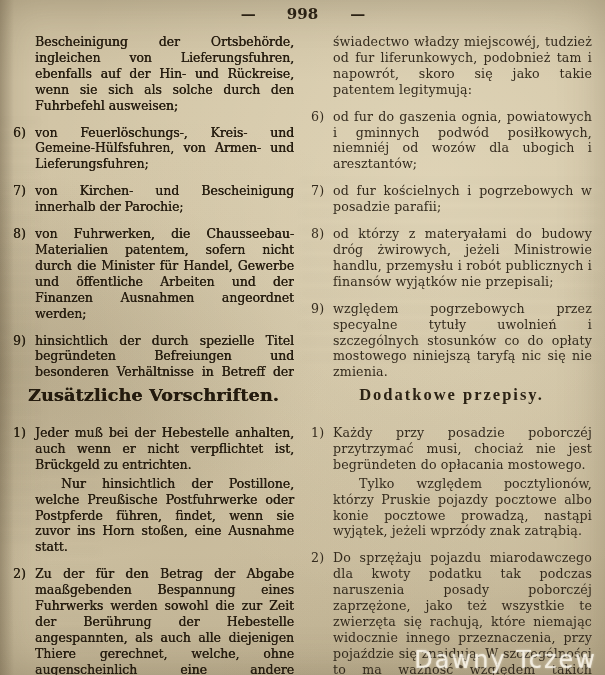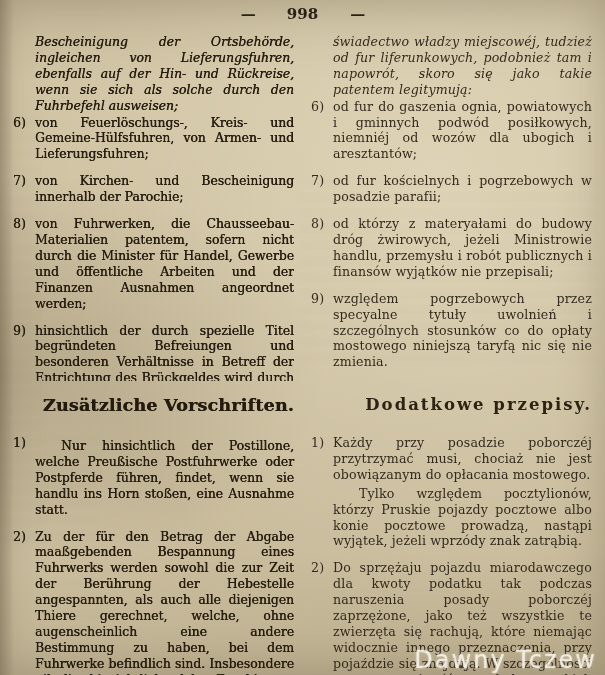--- a/index.html
+++ b/index.html
@@ -57,42 +57,43 @@
     text-shadow:0.35px 0 0 currentColor; 
   }
   .column.polish{
     font-size:12.6px;line-height:15.9px;
     letter-spacing:0.15px;
     color:#332a1d;
   }
 
   .col-top{height:347px;overflow:hidden;}
 
-  .intro{margin:0 0 1px 22px;text-align:justify;font-style:italic;}
+  .intro{margin:0 0 11px 22px;text-align:justify;}
 
   .item{display:flex;margin-bottom:11px;}
   .item .num{flex:0 0 22px;}
   .item .body{flex:1;text-align:justify;min-width:0;}
   .body p{margin:0;}
   .body p.sub{text-indent:26px;margin-top:3px;}
 
   .heading{
-    text-align:right;
-    margin:13px 0 19px 0;
+    text-align:center;
+    margin:3px 0 19px 0;
     line-height:22px;
   }
   .heading.fraktur{
     font-size:17.5px;font-weight:bold;
     letter-spacing:0.2px;
     color:#241b0e;
   }
   .heading.antiqua{
     font-size:16.5px;font-weight:bold;
     letter-spacing:2px;
     color:#2c2315;
+    font-family:Liberation Serif, serif;
   }
 
   .watermark{
     position:absolute;
     right:8px;bottom:1px;
     font-family:"DejaVu Sans","Liberation Sans",sans-serif;
     font-size:24px;
     letter-spacing:2px;
     color:rgba(250,246,234,0.62);
     text-shadow:0 0 3px rgba(255,253,245,0.4), 0 0 1px rgba(255,253,245,0.6);
@@ -145,21 +146,22 @@
           <span class="num">9)</span>
           <span class="body">hinsichtlich der durch spezielle Titel begründeten Befreiungen und besonderen Verhältnisse in Betreff der Entrichtung des Brückgeldes wird durch den gegenwärtigen Tarif nichts geändert.</span>
         </div>
       </div>
 
       <h2 class="heading fraktur">Zusätzliche Vorschriften.</h2>
 
       <div class="item">
         <span class="num">1)</span>
         <div class="body">
-          <p class="sub">Nur hinsichtlich der Postillone, welche Preußische Postfuhrwerke oder Postpferde führen, findet, wenn sie handlu ins Horn stoßen, eine Ausnahme statt.</p>
+          <p>Jeder muß bei der Hebestelle anhalten, auch wenn er nicht verpflichtet ist, Brückgeld zu entrichten.</p>
+          <p class="sub">Nur hinsichtlich der Postillone, welche Preußische Postfuhrwerke oder Postpferde führen, findet, wenn sie zuvor ins Horn stoßen, eine Ausnahme statt.</p>
         </div>
       </div>
       <div class="item">
         <span class="num">2)</span>
         <div class="body">
           <p>Zu der für den Betrag der Abgabe maaßgebenden Bespannung eines Fuhrwerks werden sowohl die zur Zeit der Berührung der Hebestelle angespannten, als auch alle diejenigen Thiere gerechnet, welche, ohne augenscheinlich eine andere Bestimmung zu haben, bei dem Fuhrwerke befindlich sind. Insbesondere gilt dies hinsichtlich solcher Zugthiere,</p>
         </div>
       </div>
     </div>
 
@@ -183,21 +185,21 @@
           <span class="num">9)</span>
           <span class="body">względem pogrzebowych przez specyalne tytuły uwolnień i szczególnych stosunków co do opłaty mostowego niniejszą taryfą nic się nie zmienia.</span>
         </div>
       </div>
 
       <h2 class="heading antiqua">Dodatkowe przepisy.</h2>
 
       <div class="item">
         <span class="num">1)</span>
         <div class="body">
-          <p>Każdy przy posadzie poborczéj przytrzymać musi, chociaż nie jest obowiązanym do opłacania mostowego.</p>
+          <p>Każdy przy posadzie poborczéj przytrzymać musi, chociaż nie jest begründeten do opłacania mostowego.</p>
           <p class="sub">Tylko względem pocztylionów, którzy Pruskie pojazdy pocztowe albo konie pocztowe prowadzą, nastąpi wyjątek, jeżeli wprzódy znak zatrąbią.</p>
         </div>
       </div>
       <div class="item">
         <span class="num">2)</span>
         <div class="body">
           <p>Do sprzężaju pojazdu miarodawczego dla kwoty podatku tak podczas naruszenia posady poborczéj zaprzężone, jako też wszystkie te zwierzęta się rachują, które niemając widocznie innego przeznaczenia, przy pojaździe się znajdują. W szczególności to ma ważność względem takich zwierząt pociągowych, które dla zbyt-</p>
         </div>
       </div>
     </div>

